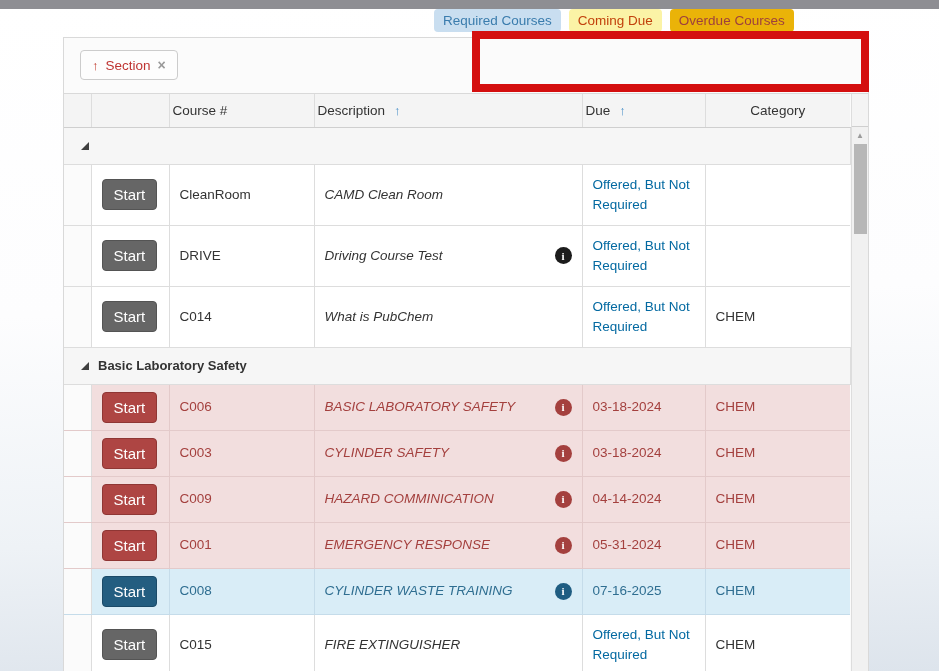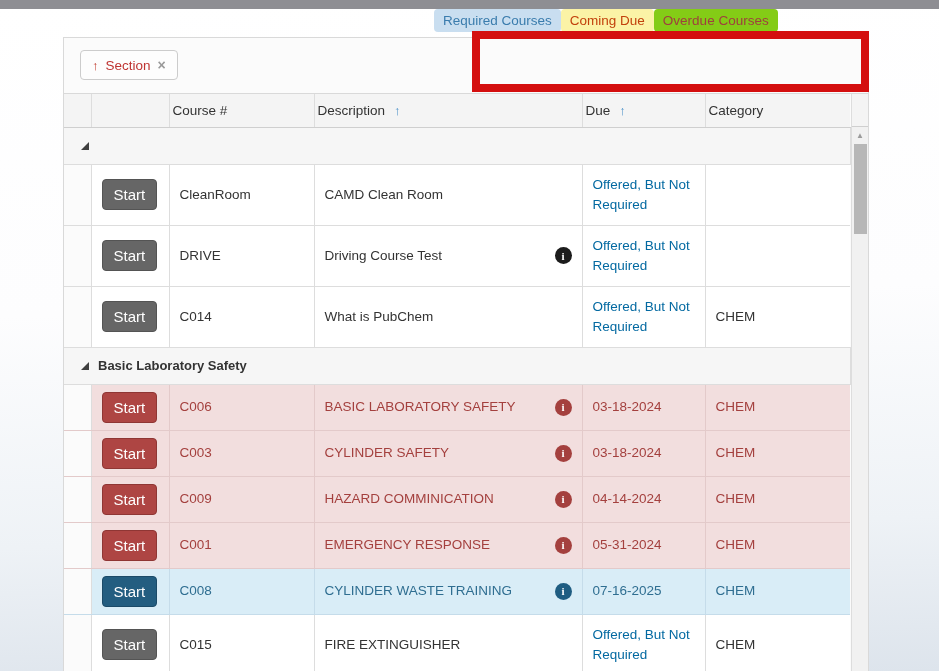--- a/index.html
+++ b/index.html
@@ -18,47 +18,47 @@
     position: absolute; left: 63px; top: 37px; width: 806px; height: 634px;
     background: #fdfdfd; border: 1px solid #d9d9d9; border-bottom: none;
     overflow: hidden;
   }
   .panel-header {
     height: 41px; padding: 12px 16px; background: #fbfbfb;
     border-bottom: 1px solid #e2e2e2;
   }
   .panel-title { font-size: 15px; font-weight: bold; color: #333; }
   .legend {
-    position: absolute; top: 9px; left: 434px; display: flex; 
+    position: absolute; top: 9px; left: 434px; display: flex; gap: 8px;
     z-index: 5;
     align-items: flex-end;
   }
   .badge {
     font-size: 13.5px; padding: 4px 9px; border-radius: 4px; white-space: nowrap;
   }
   .badge.required { background: #c9def0; color: #3a7cad; }
   .badge.coming-due { background: #fbf3a6; color: #c2410c; }
-  .badge.overdue { background: #84cc16; color: #9e403d; }
+  .badge.overdue { background: #eab308; color: #9e403d; }
   .toolbar { height: 55px; padding: 12px 16px; background: #fbfbfb; }
   .chip {
     display: inline-flex; align-items: center; gap: 7px;
     background: #fdfdfd; border: 1px solid #cccccc; border-radius: 4px;
     padding: 6px 11px; font-size: 13.5px; color: #bf3432; cursor: pointer;
   }
   .chip .arrow { color: #c0392b; font-size: 13px; }
   .chip .close { color: #9a9a9a; font-size: 14px; font-weight: bold; }
 
   .grid { display: flex; border-top: 1px solid #d9d9d9; background: #fbfbfb; }
   table.grid-table { width: 786px; table-layout: fixed; border-collapse: collapse; }
   thead th {
     height: 33px; background: #f4f4f4; font-weight: normal; font-size: 13.5px;
     color: #333; text-align: left; padding: 6px 3px;
     border-right: 1px solid #dddddd; border-bottom: 1px solid #cfcfcf;
   }
-  thead th.last { border-right: none; }
+  thead th.last { border-right: none; text-align: center; }
   thead .sort-arrow { color: #4a90c8; margin-left: 9px; font-size: 13px; }
 
   tr.group-row td {
     background: #f6f6f6; border-bottom: 1px solid #dddddd;
     padding: 8px 10px 8px 17px; font-size: 13px; font-weight: bold; color: #333;
   }
   .tri {
     display: inline-block; width: 0; height: 0; margin-right: 9px;
     border-bottom: 8px solid #3f3f3f; border-left: 8px solid transparent;
     vertical-align: baseline;
@@ -74,21 +74,21 @@
   td.c-start { padding: 7px 10px; }
   td.c-cat { border-right: none; }
 
   .start-btn {
     font-family: "Liberation Sans", sans-serif;
     font-size: 15px; color: #ffffff; padding: 6px 11px;
     border-radius: 4px; cursor: pointer;
     background: #666666; border: 1px solid #545454;
   }
   .desc-wrap { display: flex; align-items: center; }
-  .desc-text { flex: 1 1 auto; }
+  .desc-text { flex: 1 1 auto; font-style: italic; }
   .info-icon {
     flex: 0 0 auto; width: 17px; height: 17px; border-radius: 50%;
     background: #1c1c1c; color: #ffffff; font-size: 11px; font-weight: bold;
     display: inline-flex; align-items: center; justify-content: center;
     font-family: "Liberation Serif", serif; margin-left: 8px; cursor: pointer;
   }
   td.c-due.offered { color: #0369a1; }
 
   tr.overdue td { background: #f2dede; color: #a4403e; border-color: #e3caca; }
   tr.overdue td.c-exp { background: #fbfbfb; border-right-color: #dddddd; }

